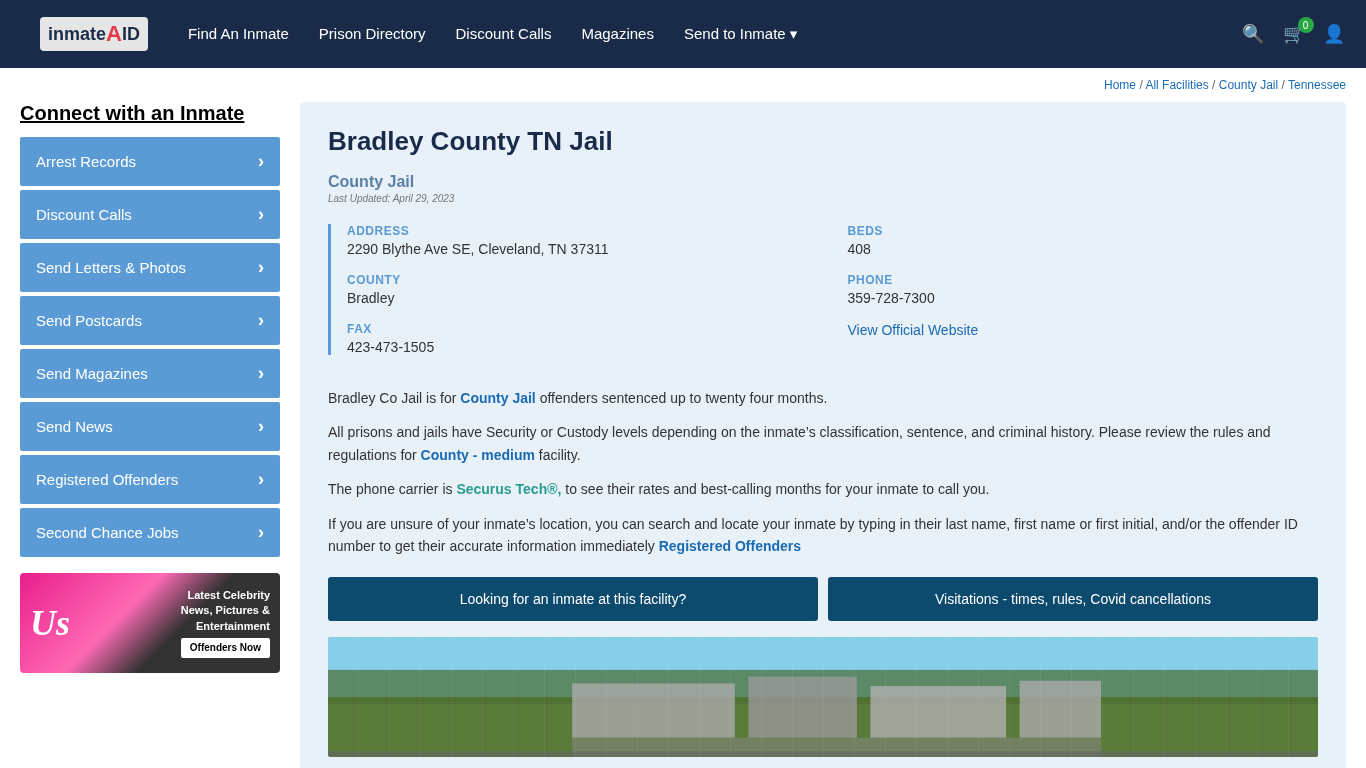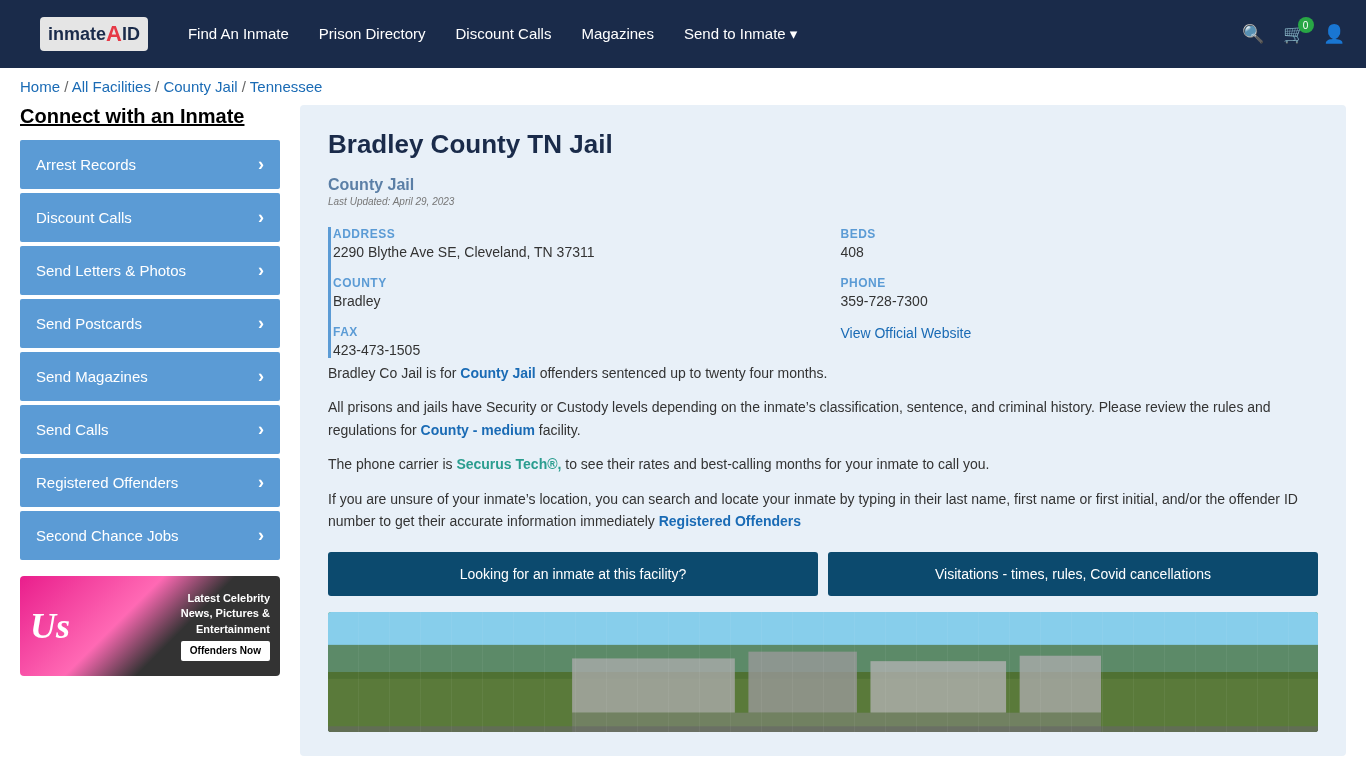--- a/index.html
+++ b/index.html
@@ -74,21 +74,22 @@
       width: 16px;
       height: 16px;
       display: flex;
       align-items: center;
       justify-content: center;
     }
 
     
     .breadcrumb {
       padding: 10px 20px;
-      font-size: 15px;
+      font-size: 12px;
+      text-align: right;
     }
     .breadcrumb a { color: #1a6bb5; text-decoration: none; }
     .breadcrumb span { color: #666; }
 
     
     .main-layout {
       display: flex;
       padding: 0 20px 20px 20px;
       gap: 20px;
       max-width: 1366px;
@@ -200,22 +201,22 @@
       font-style: italic;
       margin-bottom: 20px;
     }
 
     
     .info-grid {
       display: grid;
       grid-template-columns: 1fr 1fr;
       gap: 16px 30px;
       border-left: 3px solid #5b9bd5;
-      padding-left: 2px;
-      margin-bottom: 4px;
+      padding-left: 16px;
+      margin-bottom: 32px;
     }
     .info-label {
       font-size: 12px;
       font-weight: bold;
       color: #5b9bd5;
       text-transform: uppercase;
       letter-spacing: 0.5px;
       margin-bottom: 3px;
     }
     .info-value {
@@ -336,21 +337,21 @@
       </a>
       <a class="sidebar-item">
         <span>Send Postcards</span>
         <span class="sidebar-arrow">›</span>
       </a>
       <a class="sidebar-item">
         <span>Send Magazines</span>
         <span class="sidebar-arrow">›</span>
       </a>
       <a class="sidebar-item">
-        <span>Send Calls</span>
+        <span>Send News</span>
         <span class="sidebar-arrow">›</span>
       </a>
       <a class="sidebar-item">
         <span>Registered Offenders</span>
         <span class="sidebar-arrow">›</span>
       </a>
       <a class="sidebar-item">
         <span>Second Chance Jobs</span>
         <span class="sidebar-arrow">›</span>
       </a>

